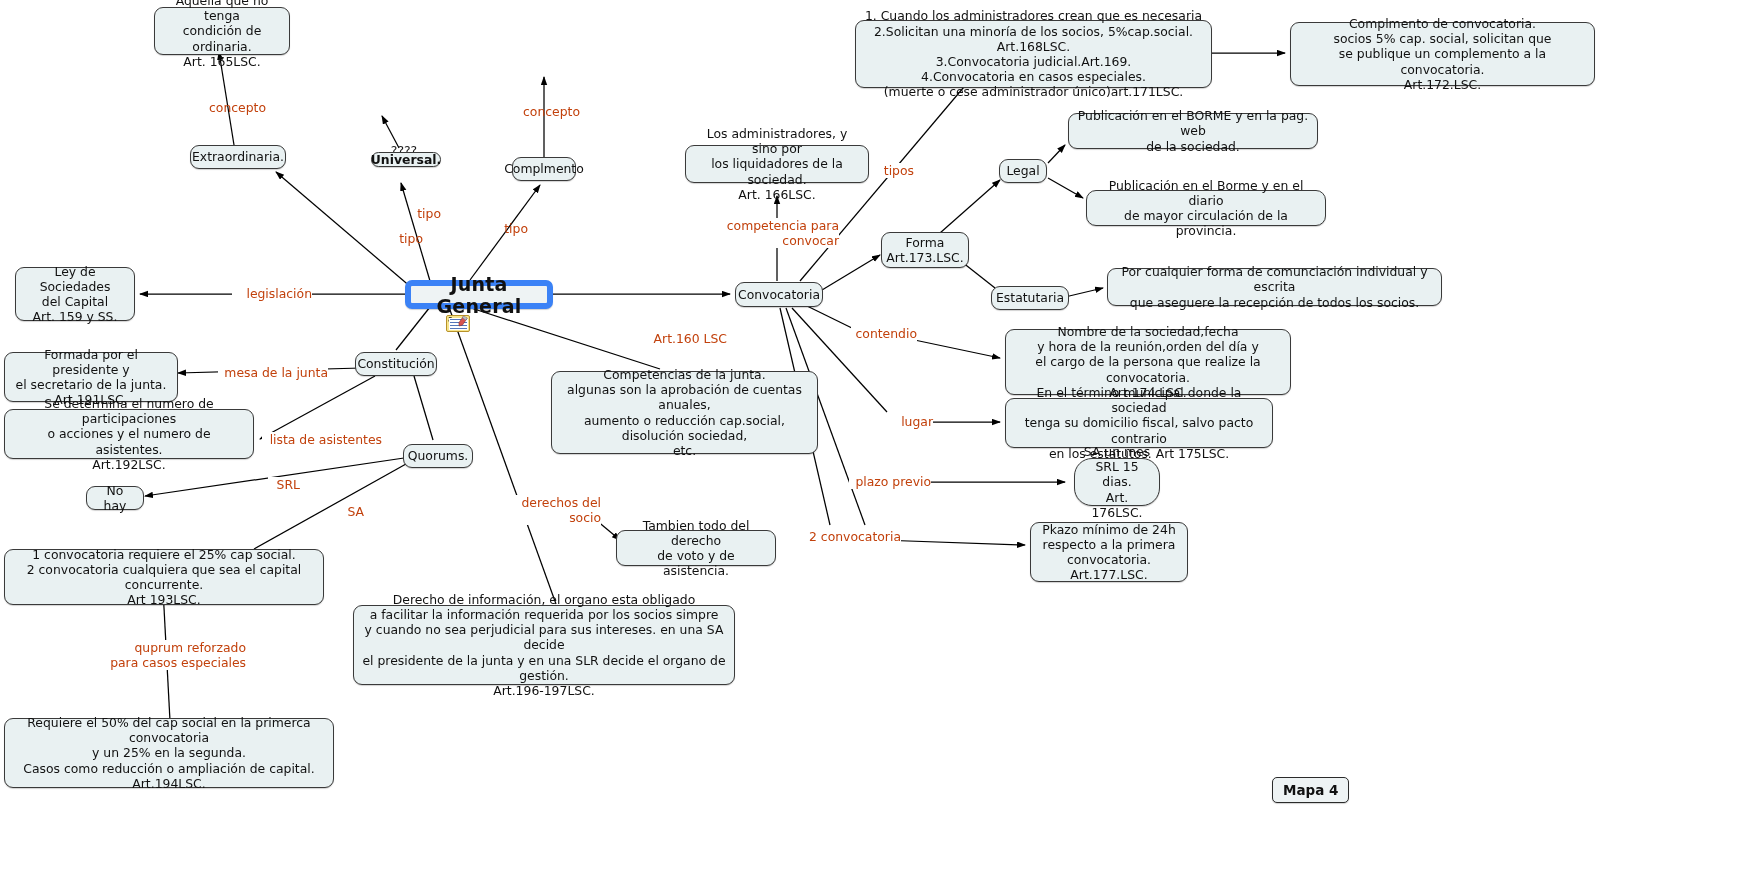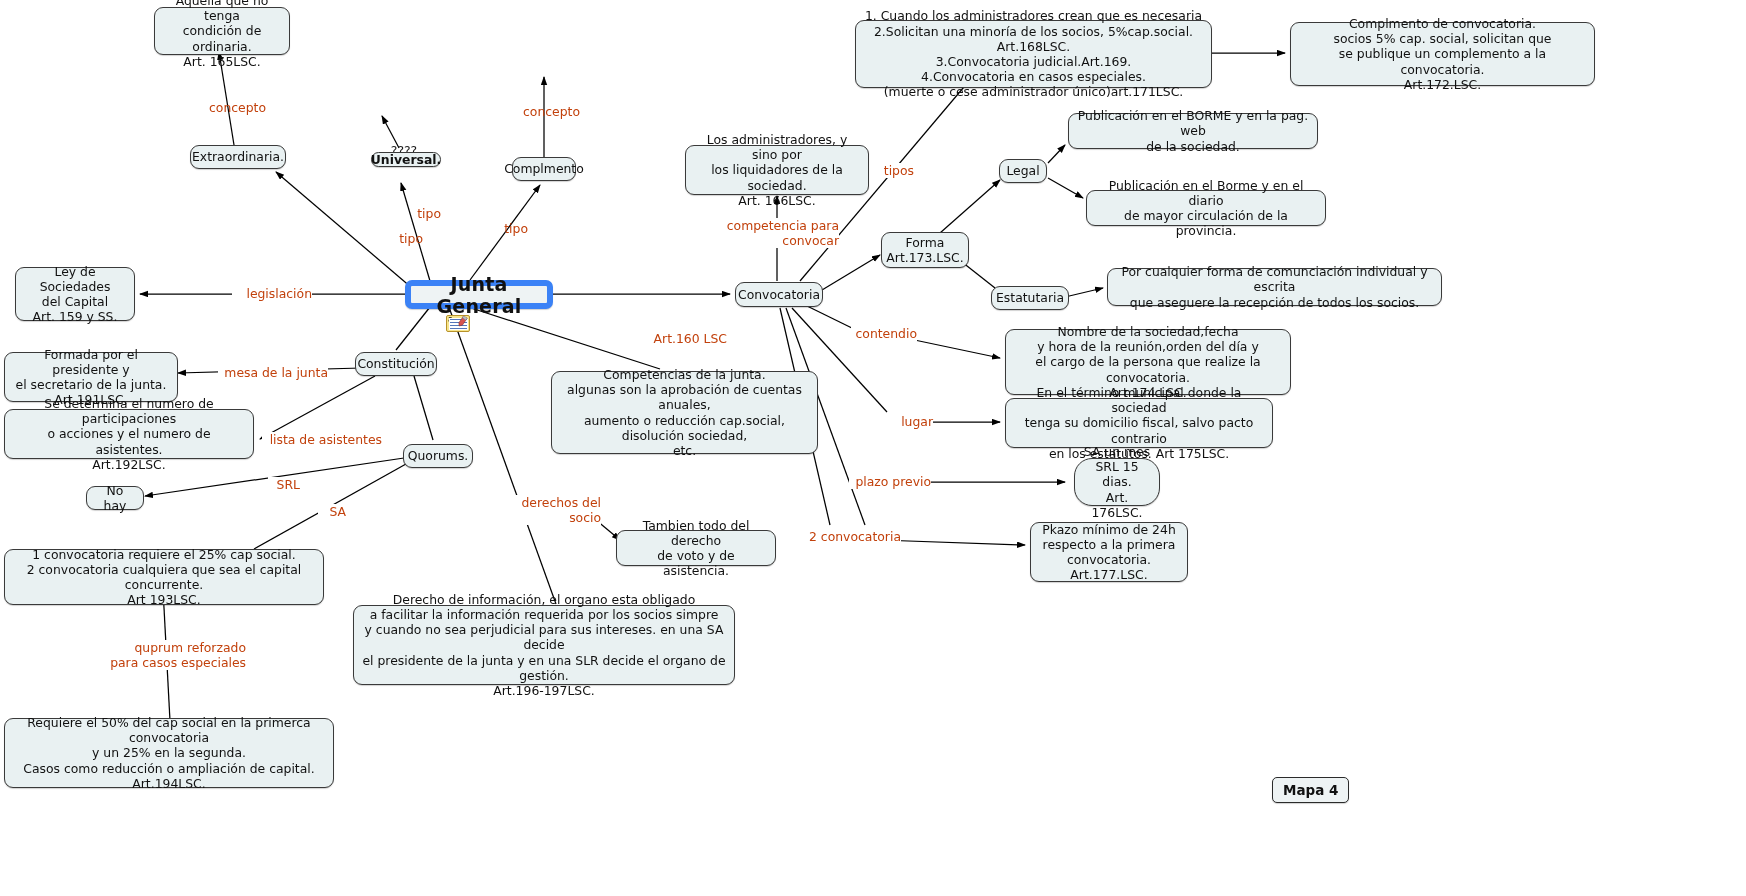--- a/index.html
+++ b/index.html
@@ -205,21 +205,21 @@
   <div class="elabel" style="left:196px; top:100px; width:70px;">concepto</div>
   <div class="elabel" style="left:510px; top:104px; width:70px;">concepto</div>
   <div class="hidden-label" style="left:384px; top:143px; width:40px;">????</div>
   <div class="elabel" style="left:387px; top:231px; width:36px;">tipo</div>
   <div class="elabel" style="left:405px; top:206px; width:36px;">tipo</div>
   <div class="elabel" style="left:492px; top:221px; width:36px;">tipo</div>
   <div class="elabel" style="left:232px; top:286px; width:80px; background:#fff;">legislación</div>
   <div class="elabel" style="left:218px; top:365px; width:110px; background:#fff;">mesa de la junta</div>
   <div class="elabel" style="left:262px; top:432px; width:120px; background:#fff;">lista de asistentes</div>
   <div class="elabel" style="left:268px; top:477px; width:32px; background:#fff;">SRL</div>
-  <div class="elabel" style="left:318px; top:504px; width:28px; background:#fff;">SA</div>
+  <div class="elabel" style="left:336px; top:504px; width:28px; background:#fff;">SA</div>
   <div class="elabel" style="left:96px; top:640px; width:150px; background:#fff;">quprum reforzado
 para casos especiales</div>
   <div class="elabel" style="left:637px; top:331px; width:90px; background:#fff;">Art.160 LSC</div>
   <div class="elabel" style="left:511px; top:495px; width:90px; background:#fff;">derechos del
 socio</div>
   <div class="elabel" style="left:724px; top:218px; width:115px; background:#fff;">competencia para
 convocar</div>
   <div class="elabel" style="left:874px; top:163px; width:40px; background:#fff;">tipos</div>
   <div class="elabel" style="left:851px; top:326px; width:66px; background:#fff;">contendio</div>
   <div class="elabel" style="left:889px; top:414px; width:44px; background:#fff;">lugar</div>
@@ -239,24 +239,24 @@
 3.Convocatoria judicial.Art.169.
 4.Convocatoria en casos especiales.
 (muerte o cese administrador único)art.171LSC.</div>
   <div class="node" style="left:1290px; top:22px; width:305px; height:64px;">Complmento de convocatoria.
 socios 5% cap. social, solicitan que
 se publique un complemento a la convocatoria.
 Art.172.LSC.</div>
 
   <div class="node" style="left:1068px; top:113px; width:250px; height:36px;">Publicación en el BORME  y en la pag. web
 de la sociedad.</div>
-  <div class="node" style="left:1086px; top:190px; width:240px; height:36px;">Publicación en el Borme y en el diario
+  <div class="node" style="left:1086px; top:190px; width:240px; height:36px;border-radius:10px;">Publicación en el Borme y en el diario
 de mayor circulación de la provincia.</div>
 
-  <div class="node" style="left:685px; top:145px; width:184px; height:50px;">Los administradores, y sino por
+  <div class="node" style="left:685px; top:145px; width:184px; height:38px;">Los administradores, y sino por
 los liquidadores de la sociedad.
 Art. 166LSC.</div>
 
   <div class="node small" style="left:999px; top:159px; width:48px; height:24px;">Legal</div>
   <div class="node small" style="left:881px; top:232px; width:88px; height:36px;">Forma
 Art.173.LSC.</div>
   <div class="node small" style="left:991px; top:286px; width:78px; height:24px;">Estatutaria</div>
   <div class="node" style="left:1107px; top:268px; width:335px; height:38px;">Por cualquier forma de comunciación individual y escrita
 que aseguere la recepción de todos los socios.</div>
 

